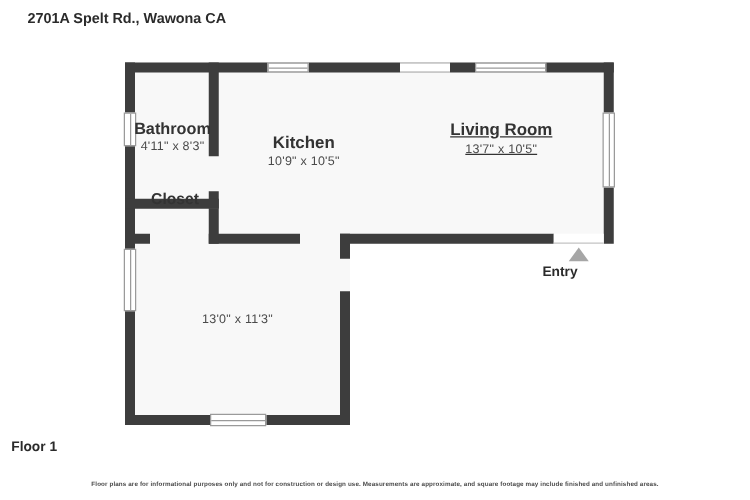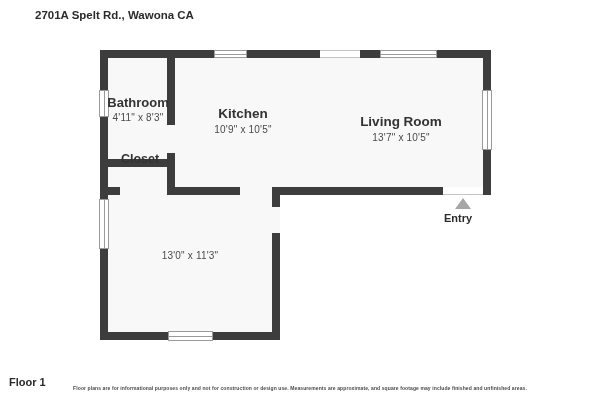--- a/index.html
+++ b/index.html
@@ -24,21 +24,21 @@
   .title{font-weight:bold;font-size:11.5px;color:#2b2b2b;}
   .floor-label{font-weight:bold;font-size:11px;color:#2b2b2b;}
   .entry-label{font-weight:bold;font-size:11px;color:#2b2b2b;transform:translateX(-50%);}
   .entry-tri{width:0;height:0;border-left:8px solid transparent;border-right:8px solid transparent;
              border-bottom:11px solid var(--entry-arrow);transform:translateX(-50%);}
   .disclaimer{left:0;width:600px;text-align:center;font-size:5px;font-weight:600;color:#4a4a4a;letter-spacing:0.1px;}
 </style>
 </head>
 <body>
 
-<div class="abs title" style="left:35px;top:9px;text-align:right;">2701A Spelt Rd., Wawona CA</div>
+<div class="abs title" style="left:22px;top:9px;text-align:right;">2701A Spelt Rd., Wawona CA</div>
 
 <div class="abs" style="left:0;top:0;width:600px;height:400px;">
 
   <div class="abs fill" style="left:100px;top:50px;width:391px;height:145px;"></div>
   <div class="abs fill" style="left:100px;top:188px;width:180px;height:152px;"></div>
 
   <div class="abs wall" style="left:100px;top:50px;width:391px;height:8px;"></div>
   <div class="abs wall" style="left:100px;top:50px;width:8px;height:290px;"></div>
   <div class="abs wall" style="left:483px;top:50px;width:8px;height:145px;"></div>
   <div class="abs wall" style="left:108px;top:187px;width:12px;height:8px;"></div>
@@ -56,36 +56,36 @@
   <div class="abs window win-h" style="left:214px;top:50px;width:33px;height:8px;"></div>
   <div class="abs opening" style="left:320px;top:50px;width:40px;height:8px;"></div>
   <div class="abs window win-h" style="left:380px;top:50px;width:57px;height:8px;"></div>
   <div class="abs window win-v" style="left:99px;top:90px;width:10px;height:27px;"></div>
   <div class="abs window win-v" style="left:482px;top:90px;width:10px;height:60px;"></div>
   <div class="abs window win-v" style="left:99px;top:199px;width:10px;height:50px;"></div>
   <div class="abs window win-h" style="left:168px;top:331px;width:45px;height:10px;"></div>
   <div class="abs entry-gap" style="left:443px;top:187px;width:40px;height:8px;"></div>
 
   <div class="abs entry-tri" style="left:463px;top:198px;"></div>
-  <div class="abs entry-label" style="left:458px;top:212px;">Entry</div>
+  <div class="abs entry-label" style="left:448px;top:212px;">Entry</div>
 
   <div class="abs room-label" style="left:138px;top:95px;">
     <div class="room-name" style="font-size:13px;">Bathroom</div>
     <div class="room-dim">4'11" x 8'3"</div>
   </div>
   <div class="abs room-label" style="left:243px;top:106px;">
     <div class="room-name">Kitchen</div>
     <div class="room-dim">10'9" x 10'5"</div>
   </div>
-  <div class="abs room-label" style="left:401px;top:114px;">
+  <div class="abs room-label" style="left:401px;top:96px;text-decoration:underline;">
     <div class="room-name">Living Room</div>
     <div class="room-dim">13'7" x 10'5"</div>
   </div>
   <div class="abs room-label" style="left:140px;top:152px;">
     <div class="room-name" style="font-size:12.5px;">Closet</div>
   </div>
   <div class="abs room-label" style="left:190px;top:249px;">
     <div class="room-dim">13'0" x 11'3"</div>
   </div>
 </div>
 
-<div class="abs floor-label" style="left:9px;top:352px;margin-top:24px;">Floor 1</div>
+<div class="abs floor-label" style="left:9px;top:352px;">Floor 1</div>
 <div class="abs disclaimer" style="top:385px;">Floor plans are for informational purposes only and not for construction or design use. Measurements are approximate, and square footage may include finished and unfinished areas.</div>
 
 </body></html>

